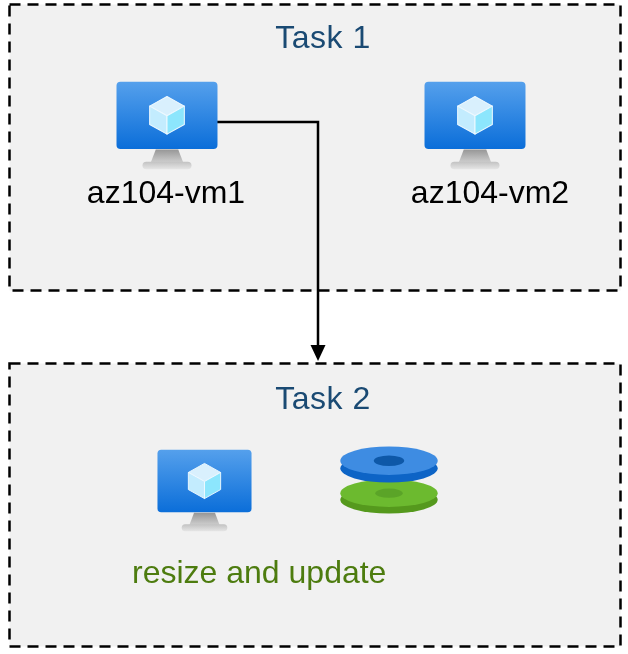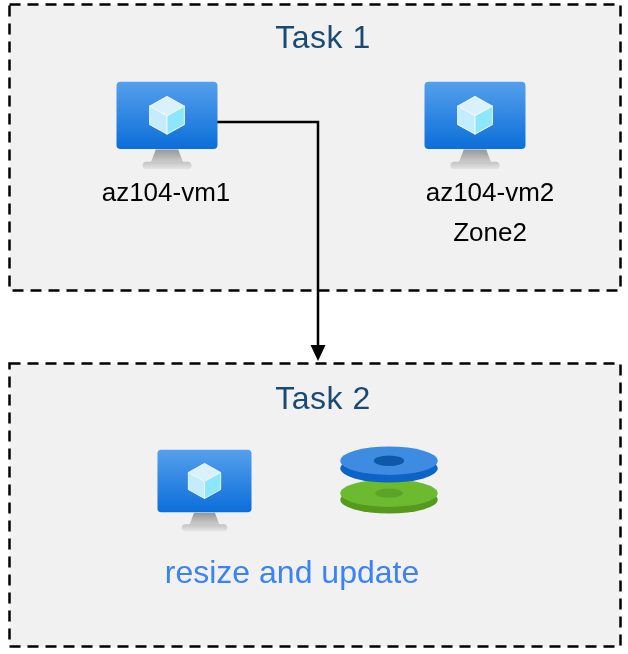--- a/index.html
+++ b/index.html
@@ -17,26 +17,26 @@
   .task-title{
     position:absolute;top:16px;left:8px;width:100%;
     text-align:center;
     font-size:32px;color:#1a4a73;
     letter-spacing:0.5px;
   }
   .icon{position:absolute;}
   .vm-label{
     position:absolute;
     text-align:center;
-    font-size:26px;line-height:40px;color:#000000;
+    font-size:32px;line-height:40px;color:#000000;
   }
   .caption{
     position:absolute;
-    text-align:center;
-    font-size:32px;color:#3b82f6;
+    text-align:left;
+    font-size:32px;color:#4d7c0f;
   }
 </style>
 </head>
 <body>
 
 <svg width="0" height="0" style="position:absolute" aria-hidden="true">
   <defs>
     <linearGradient id="screenGrad" x1="0" y1="0" x2="0" y2="1">
       <stop offset="0" stop-color="#55a0ec"></stop>
       <stop offset="1" stop-color="#0b6ed9"></stop>
@@ -83,21 +83,20 @@
       <g stroke="#eef9ff" stroke-width="1" stroke-linejoin="round">
         <polygon points="50,15 67,24.5 50,34 33,24.5" fill="#d9f0fd"></polygon>
         <polygon points="33,24.5 50,34 50,52 33,42.5" fill="#c3ecfe"></polygon>
         <polygon points="50,34 67,24.5 67,42.5 50,52" fill="#8ce6fd"></polygon>
       </g>
       <polygon points="39,67 61,67 66,80 34,80" fill="url(#neckGrad)"></polygon>
       <rect x="26" y="79" width="48" height="7.5" rx="3.7" fill="url(#baseGrad)"></rect>
     </svg>
     <div class="vm-label" style="left:372px;top:169px;width:220px">
       <div>az104-vm2</div>
-      <div>Zone2</div>
     </div>
   </div>
 
   <div class="task task2">
     <div class="task-title" style="top:18px">Task 2</div>
 
     <svg class="icon" style="left:149px;top:87px" width="95" height="83" viewBox="0 0 100 87">
       <rect x="0.5" y="0.5" width="99" height="66" rx="4" fill="url(#screenGrad)"></rect>
       <g stroke="#eef9ff" stroke-width="1" stroke-linejoin="round">
         <polygon points="50,15 67,24.5 50,34 33,24.5" fill="#d9f0fd"></polygon>

